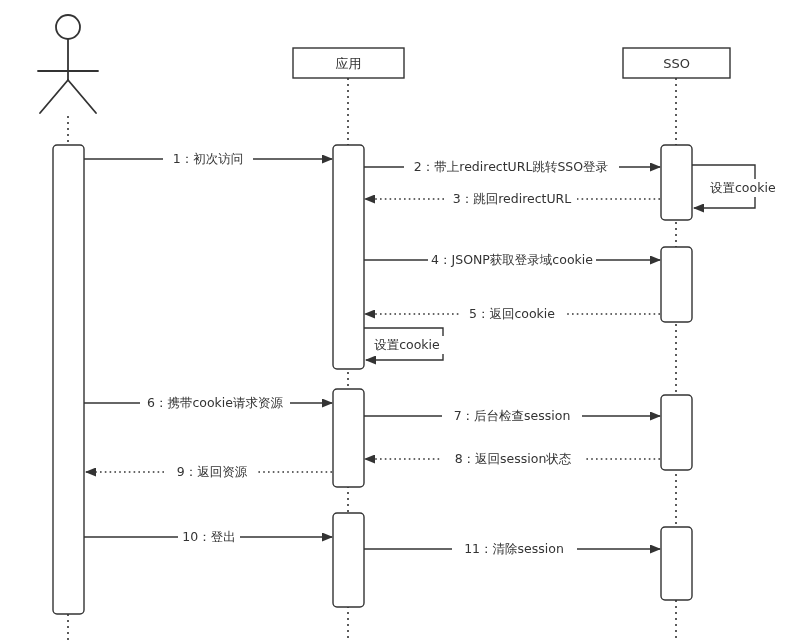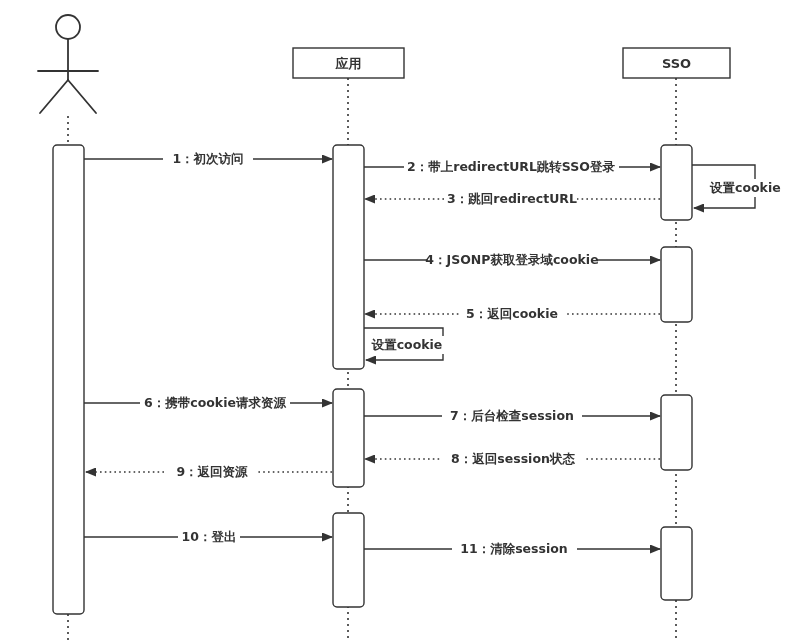--- a/index.html
+++ b/index.html
@@ -9,21 +9,20 @@
   }
   body {
     font-family: "DejaVu Sans", "Liberation Sans", sans-serif;
   }
   #diagram-root {
     position: relative;
     width: 809px;
     height: 640px;
     background: #ffffff;
     overflow: hidden;
-    font-weight: bold;
   }
   #seq-svg {
     position: absolute;
     left: 0;
     top: 0;
     width: 809px;
     height: 640px;
   }
   .participant-box {
     fill: #ffffff;

